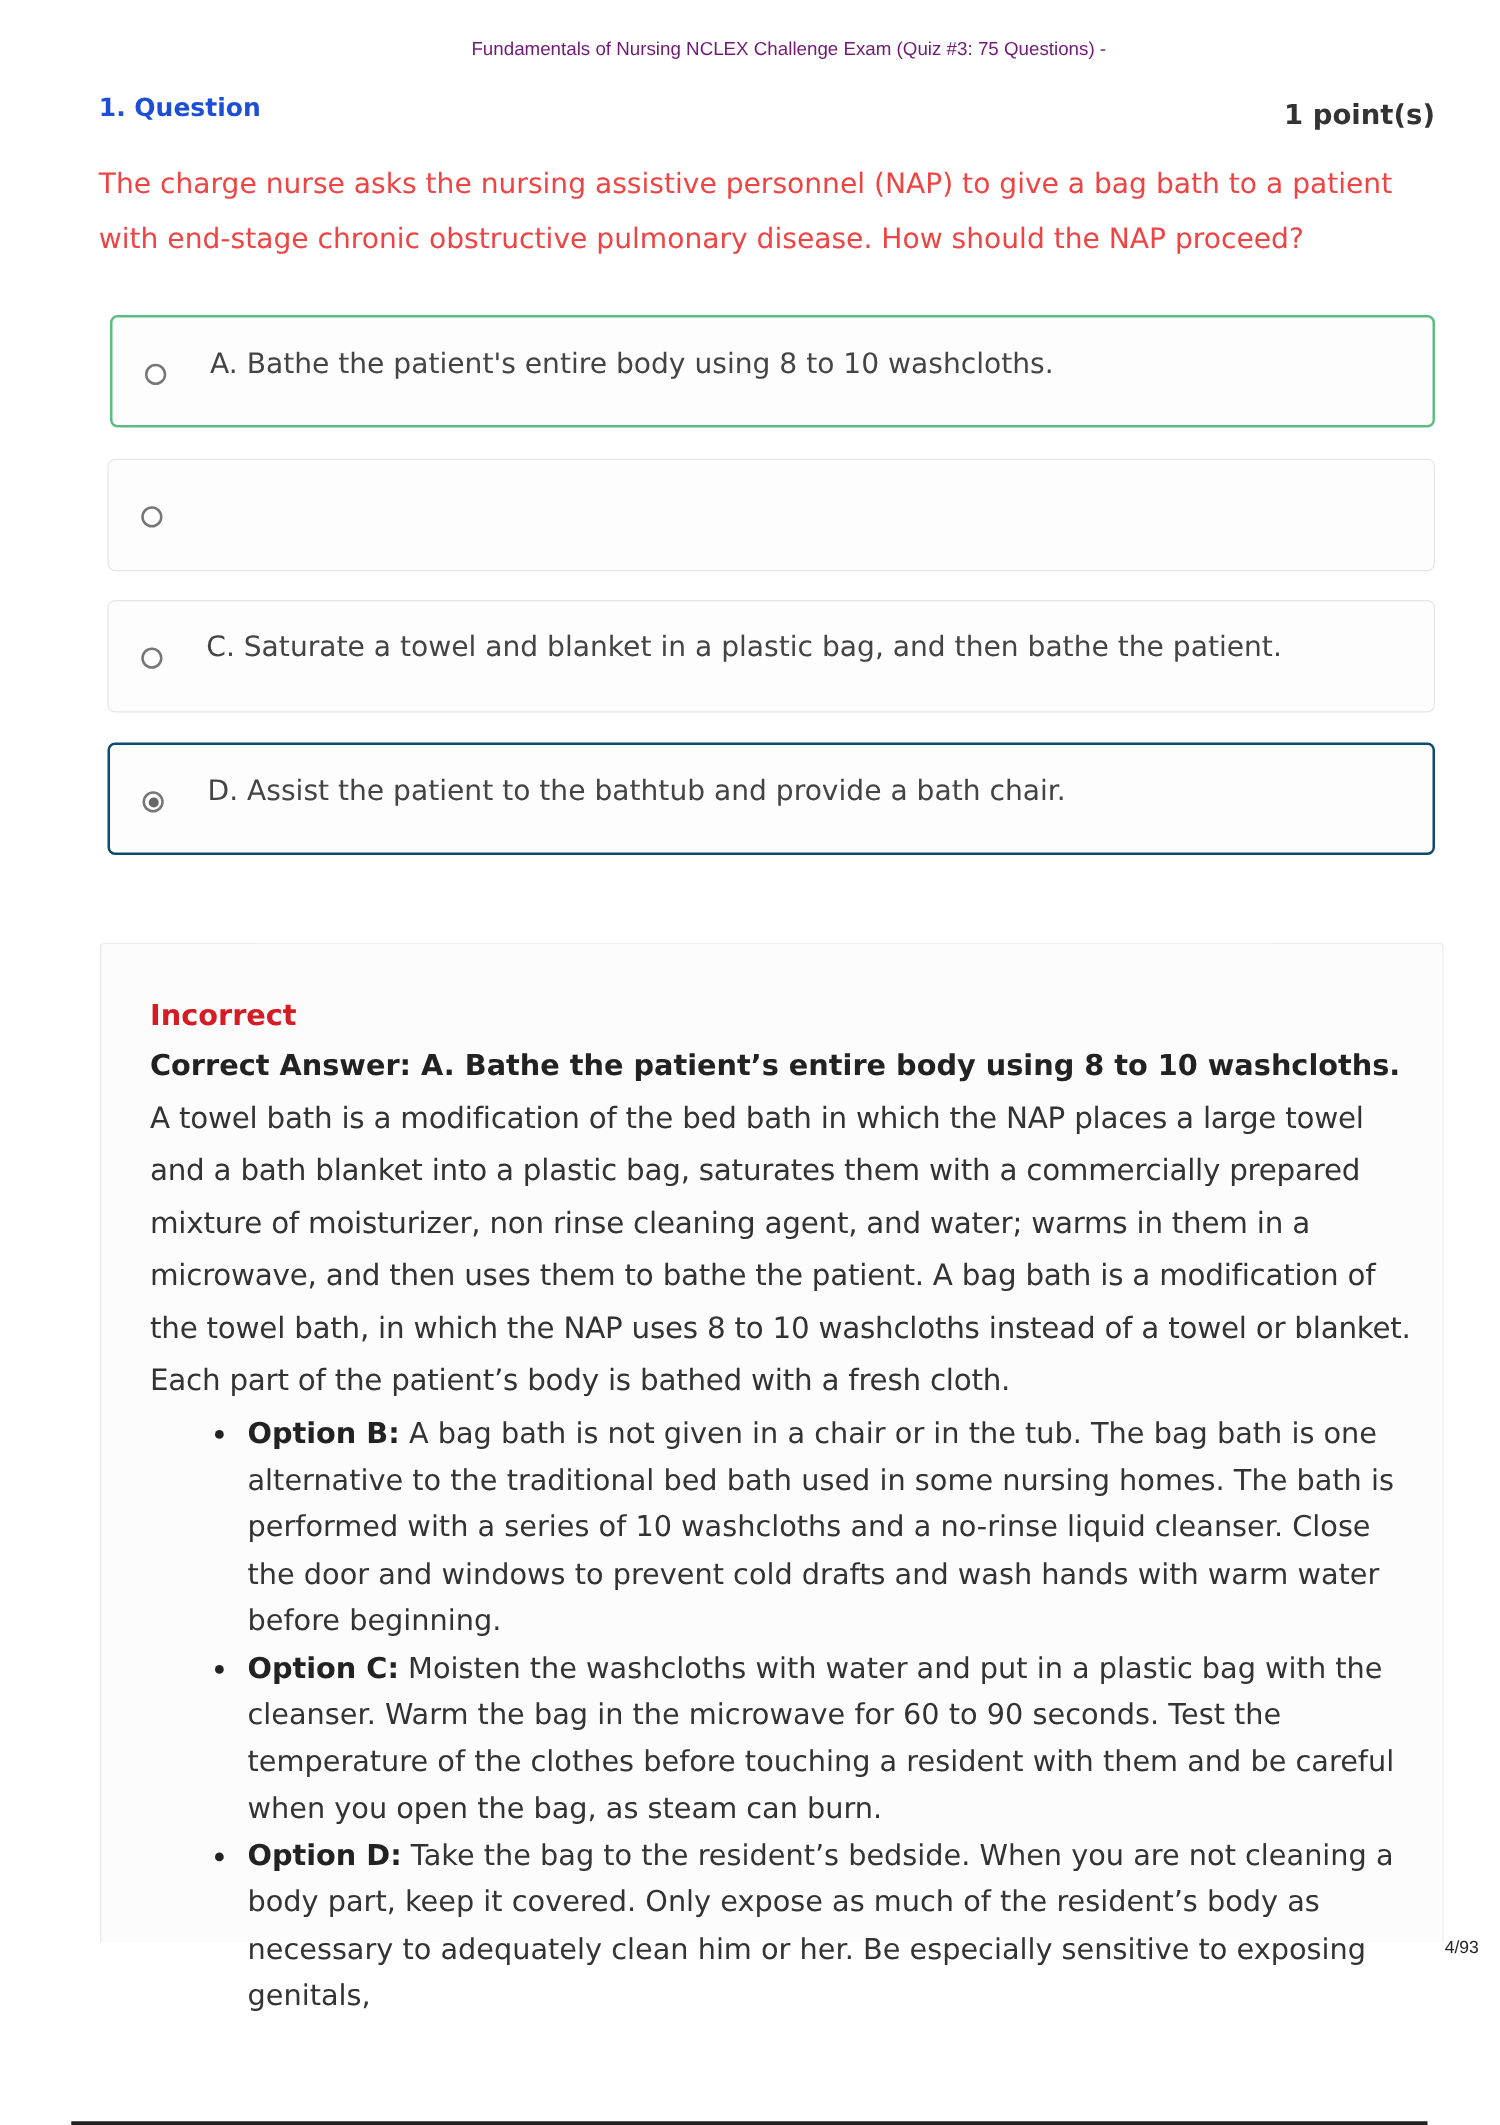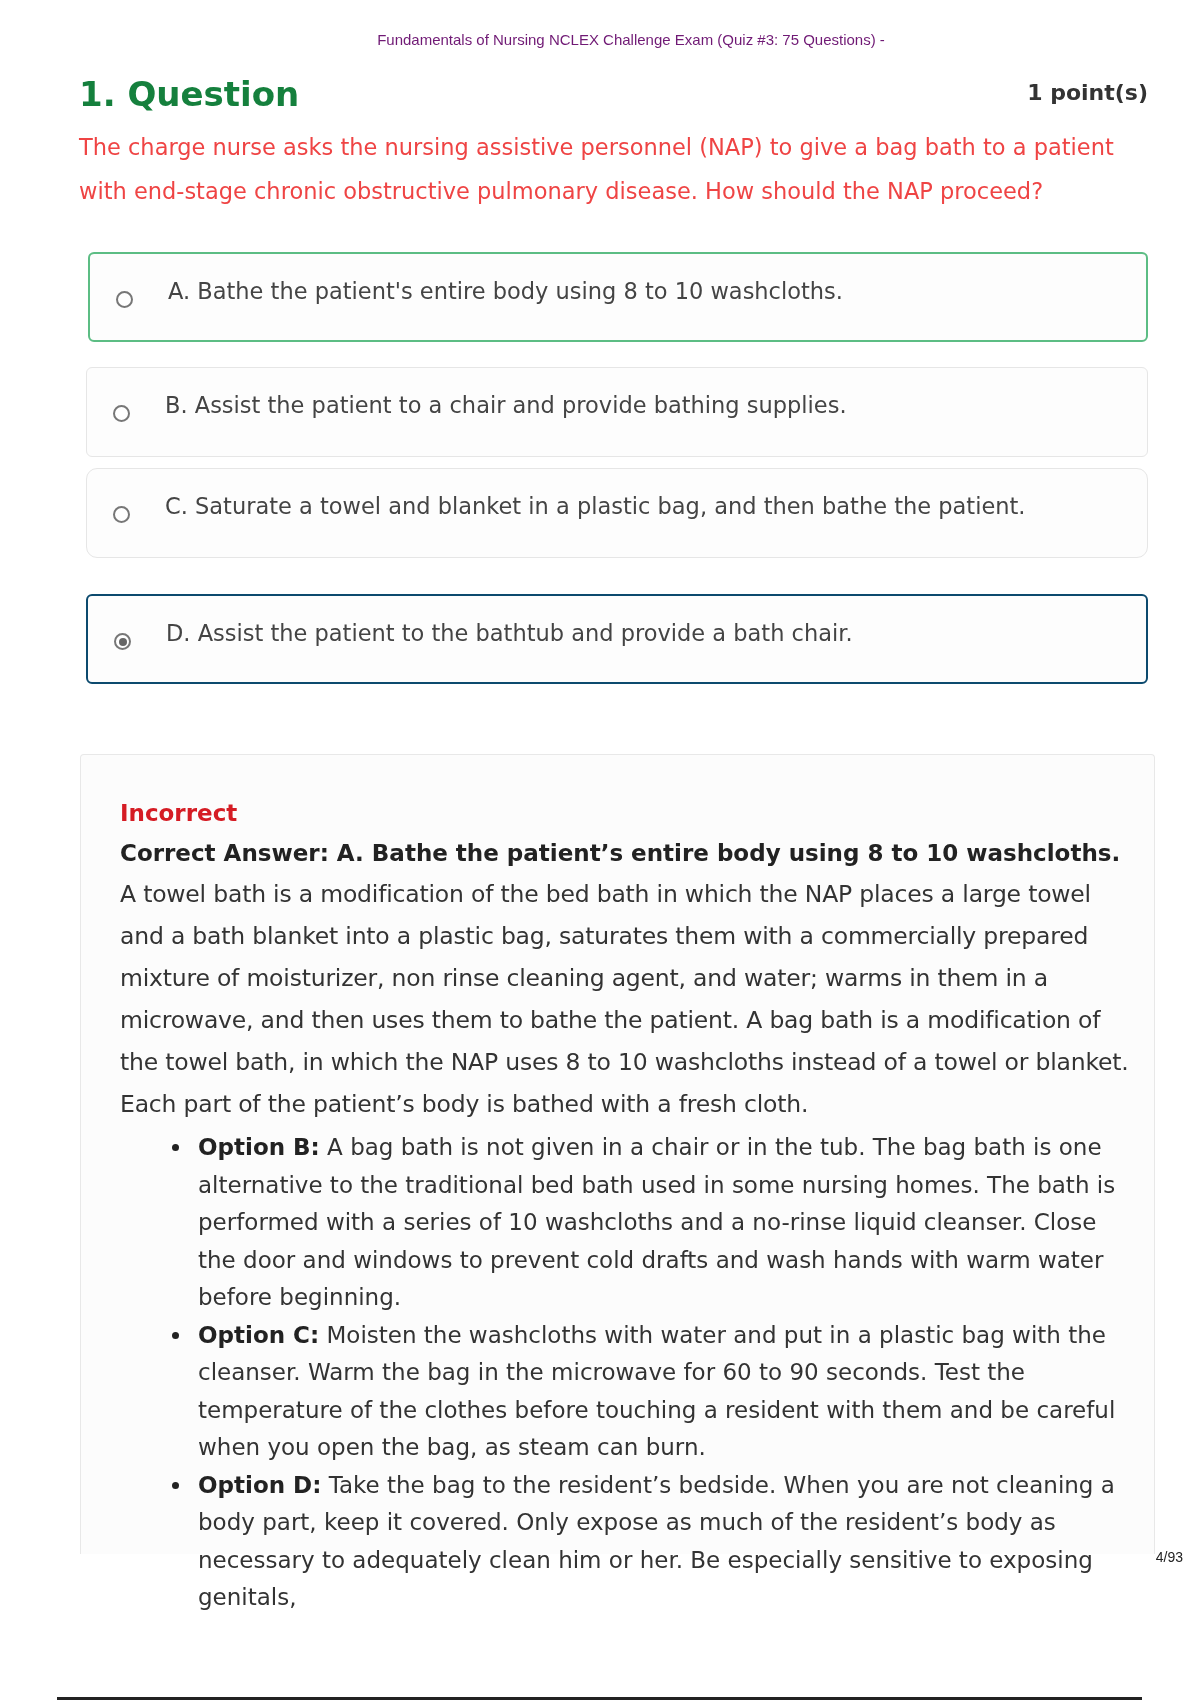--- a/index.html
+++ b/index.html
@@ -7,21 +7,21 @@
     width: 1200px; height: 1700px; background: #ffffff; position: relative; overflow: hidden;
     font-family: "DejaVu Sans", sans-serif; color: #333333;
   }
   .header-title {
     position: absolute; left: 0; top: 31px; width: 1200px; text-align: center;
     font-family: "Liberation Sans", sans-serif; font-size: 15px; color: #701a75;
     padding-left: 0; box-sizing: border-box; margin-left: 16px;
   }
   .header-title span { position: relative; left: 15px; }
   .q-title {
-    position: absolute; left: 79px; top: 74px; font-size: 34px; font-weight: bold; color: #15803d;
+    position: absolute; left: 79px; top: 74px; font-size: 20px; font-weight: bold; color: #1d4ed8;
   }
   .q-points {
     position: absolute; right: 52px; top: 80px; font-size: 22px; font-weight: bold; color: #333;
   }
   .q-text {
     position: absolute; left: 79px; top: 125px; width: 1060px;
     font-size: 22.5px; line-height: 44px; color: #ef4444;
   }
   .option {
     position: absolute; left: 86px; width: 1062px; height: 90px; box-sizing: border-box;
@@ -77,23 +77,22 @@
 <div class="q-title">1. Question</div>
 <div class="q-points">1 point(s)</div>
 <div class="q-text">The charge nurse asks the nursing assistive personnel (NAP) to give a bag bath to a patient with end-stage chronic obstructive pulmonary disease. How should the NAP proceed?</div>
 
 <div class="option correct" style="top:252px;">
   <span class="radio"></span>
   <span class="label">A. Bathe the patient's entire body using 8 to 10 washcloths.</span>
 </div>
 <div class="option" style="top:367px;">
   <span class="radio"></span>
-  <span class="label" style="left:78px;">B. Assist the patient to a chair and provide bathing supplies.</span>
 </div>
-<div class="option" style="top:468px;border-radius:11px;">
+<div class="option" style="top:480px;">
   <span class="radio"></span>
   <span class="label">C. Saturate a towel and blanket in a plastic bag, and then bathe the patient.</span>
 </div>
 <div class="option wrong" style="top:594px;">
   <span class="radio checked"></span>
   <span class="label">D. Assist the patient to the bathtub and provide a bath chair.</span>
 </div>
 
 <div class="explain">
   <div class="explain-inner">

